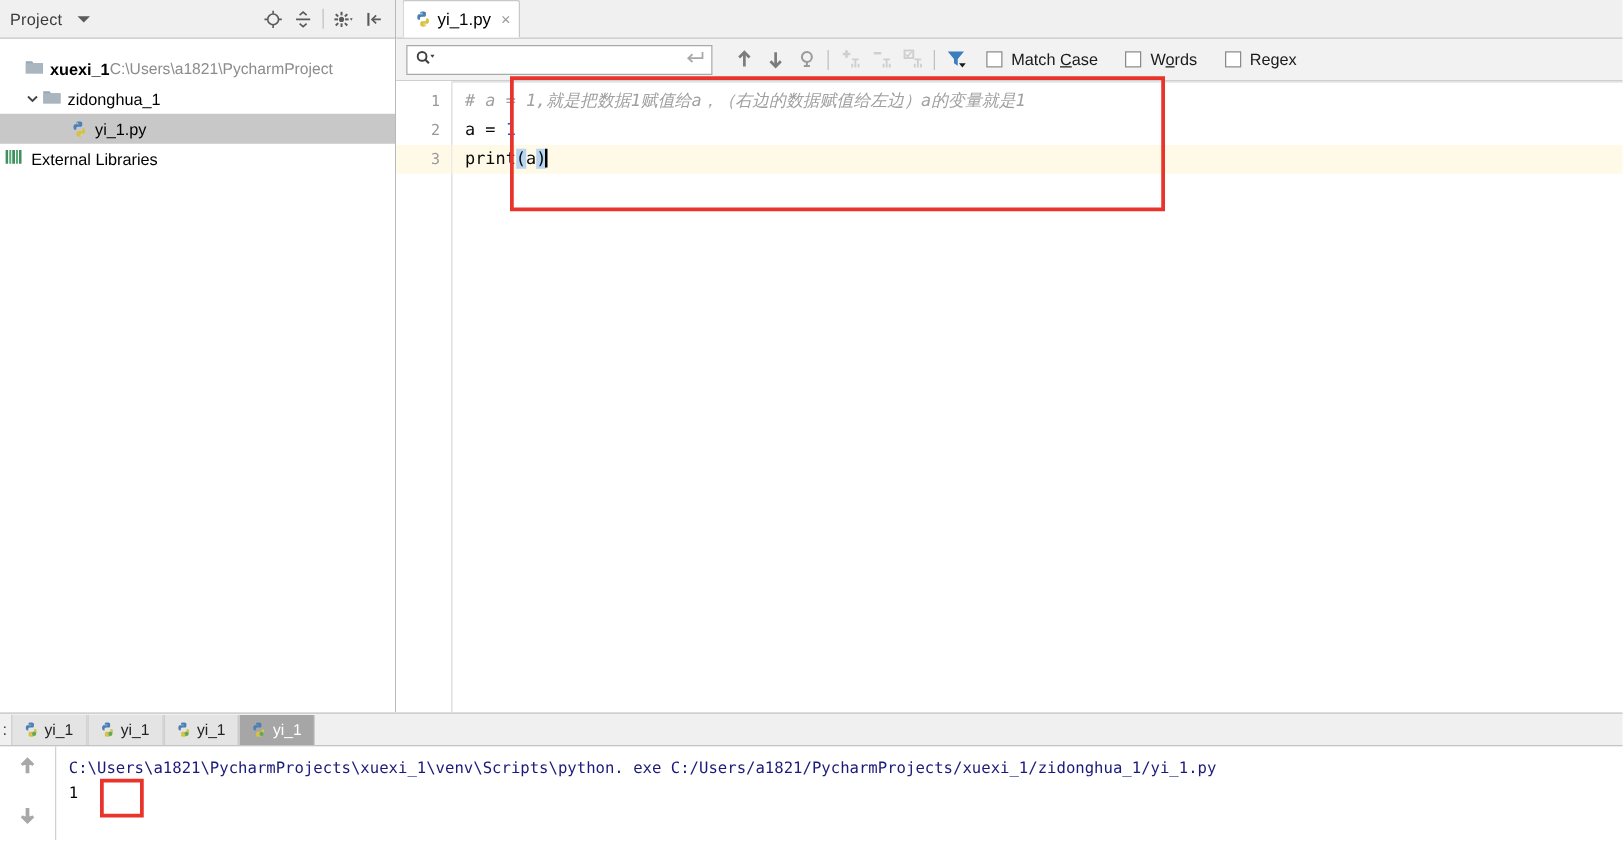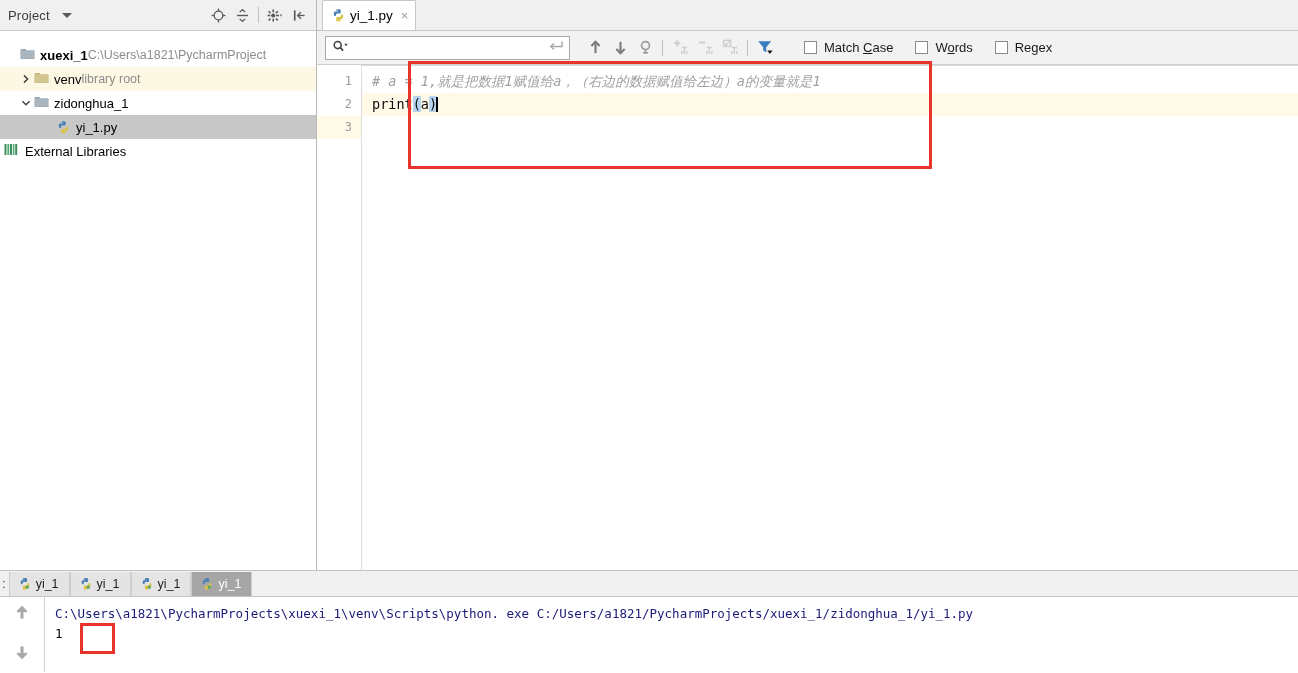--- a/index.html
+++ b/index.html
@@ -179,21 +179,21 @@
   }
   .find-icons {
     display: flex;
     align-items: center;
     margin-left: 14px;
     gap: 3px;
   }
   .checks {
     display: flex;
     align-items: center;
-    margin-left: 28px;
+    margin-left: 13px;
     gap: 22px;
   }
   .chk {
     display: flex;
     align-items: center;
     gap: 7px;
     font-size: 13px;
     color: #1a1a1a;
   }
   .chk-box {
@@ -415,35 +415,20 @@
         <span>
           <svg width="15" height="13" viewBox="0 0 16 14">
             <path d="M0.6 2.2 h5.4 l1.3 1.6 h8.1 v9 h-14.8 z" fill="#9aa7b0"></path>
             <path d="M0.6 3.8 h14.8 v8.6 h-14.8 z" fill="#aab6bf"></path>
           </svg>
         </span>
         <span class="row-label bold">xuexi_1</span>
         <span class="row-sub">C:\Users\a1821\PycharmProject</span>
       </div>
 
-      <div class="tree-row highlight-yellow">
-        <span class="arrow-cell ind-2">
-          <svg width="10" height="10" viewBox="0 0 10 10">
-            <path d="M3 1.4 L6.6 5 L3 8.6" fill="none" stroke="#444" stroke-width="1.5"></path>
-          </svg>
-        </span>
-        <span>
-          <svg width="15" height="13" viewBox="0 0 16 14">
-            <path d="M0.6 2.2 h5.4 l1.3 1.6 h8.1 v9 h-14.8 z" fill="#c6b783"></path>
-            <path d="M0.6 3.8 h14.8 v8.6 h-14.8 z" fill="#d3c58f"></path>
-          </svg>
-        </span>
-        <span class="row-label">venv</span>
-        <span class="row-sub">library root</span>
-      </div>
 
       <div class="tree-row">
         <span class="arrow-cell ind-2">
           <svg width="10" height="10" viewBox="0 0 10 10">
             <path d="M1.4 3.2 L5 6.8 L8.6 3.2" fill="none" stroke="#444" stroke-width="1.5"></path>
           </svg>
         </span>
         <span>
           <svg width="15" height="13" viewBox="0 0 16 14">
             <path d="M0.6 2.2 h5.4 l1.3 1.6 h8.1 v9 h-14.8 z" fill="#9aa7b0"></path>
@@ -587,20 +572,21 @@
       <div class="editor-top-strip"></div>
 
       <div class="gutter">
         <div class="gline">1</div>
         <div class="gline">2</div>
         <div class="gline cur">3</div>
       </div>
 
       <div class="code-body">
         <div class="cline"><span class="cmt"># a = 1,就是把数据1赋值给a，（右边的数据赋值给左边）a的变量就是1</span></div>
+        <div class="cline"><span>a = </span><span class="num">1</span></div>
         <div class="cline cur"><span>print</span><span class="paren-hl">(</span><span>a</span><span class="paren-hl">)</span><span class="caret"></span></div>
 
         <div class="red-box-editor"></div>
       </div>
     </div>
   </div>
 
   <div class="console-panel">
 
     <div class="console-tabbar">

